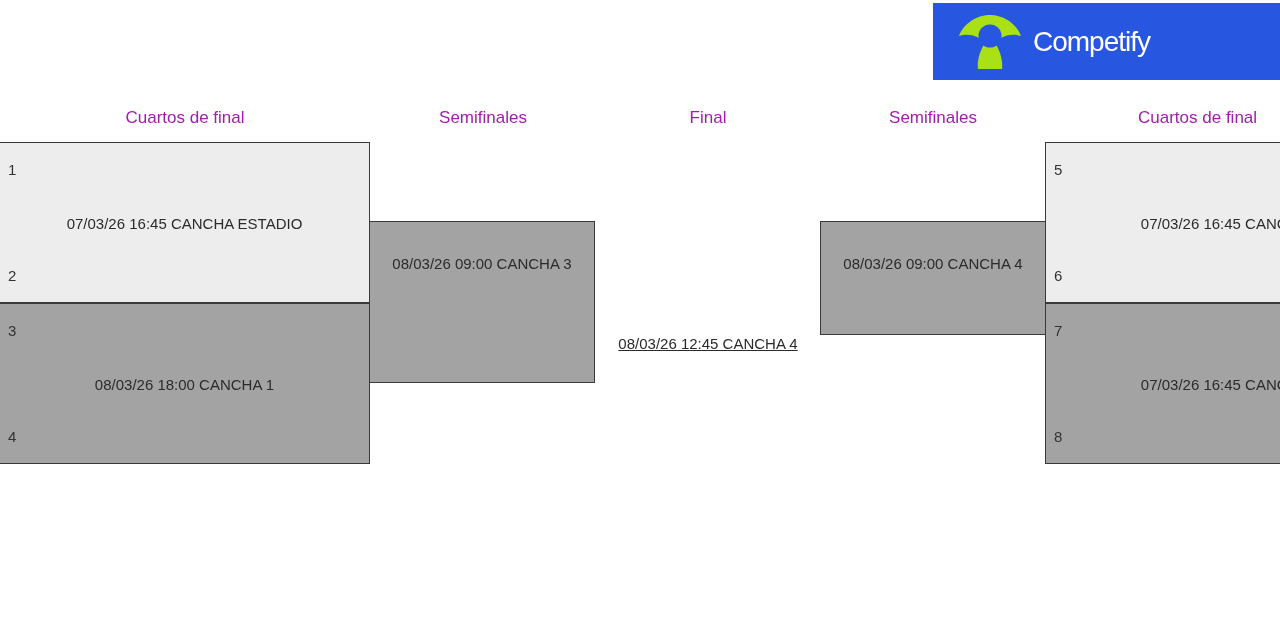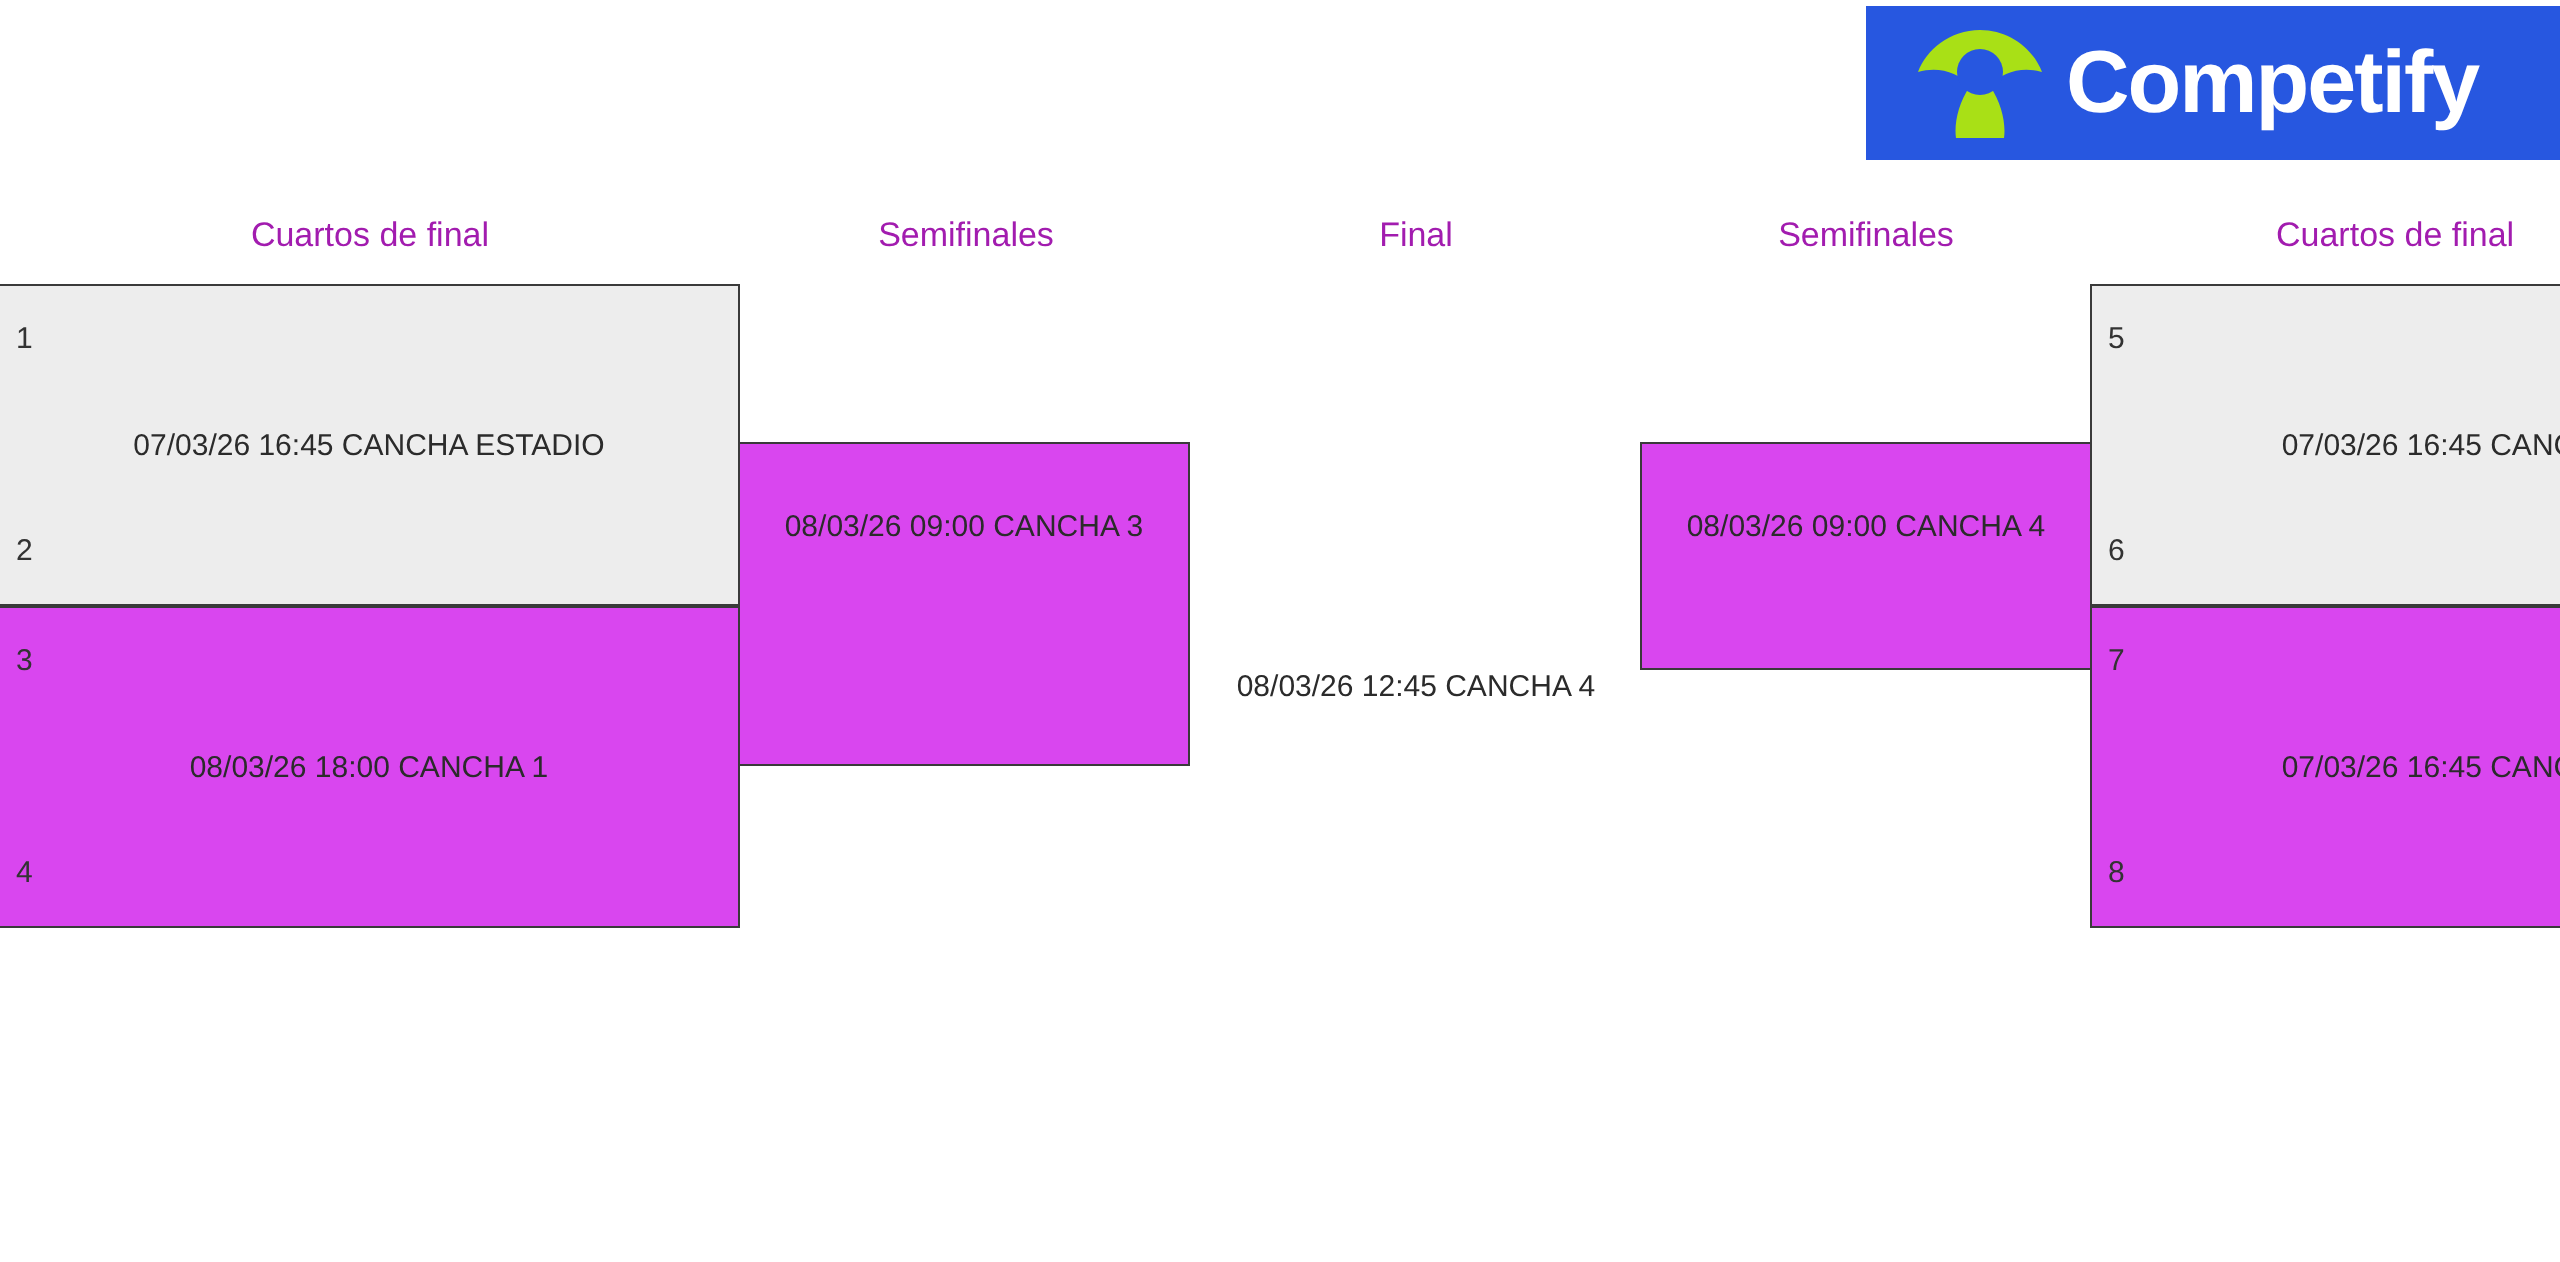--- a/index.html
+++ b/index.html
@@ -48,43 +48,43 @@
     overflow: hidden;
   }
   #brand-mark {
     width: 70px;
     height: 60px;
     margin-left: 22px;
     flex: 0 0 auto;
   }
   #brand-text {
     color: #ffffff;
-    font-size: 44px;
-    font-weight: bold;
+    font-size: 28px;
+    font-weight: normal;
     letter-spacing: -1px;
     margin-left: 8px;
     white-space: nowrap;
   }
 
   
   .round-label {
     position: absolute;
     top: 108px;
     font-size: 17px;
     color: #a21caf;
     white-space: nowrap;
     text-align: center;
   }
 
   
   .match-box {
     position: absolute;
     box-sizing: border-box;
     border: 1px solid #3a3a3a;
-    background: #d946ef;
+    background: #a3a3a3;
   }
   .match-box.shaded {
     background: #ededed;
   }
   .seed {
     position: absolute;
     font-size: 15px;
     color: #333333;
     white-space: nowrap;
   }
@@ -143,21 +143,21 @@
 <div class="match-box" style="left:-1px; top:303px; width:371px; height:161px;">
   <span class="seed seed-top">3</span>
   <span class="seed seed-bottom">4</span>
   <span class="match-info info-centered">08/03/26 18:00 CANCHA 1</span>
 </div>
 
 <div class="match-box" style="left:369px; top:221px; width:226px; height:162px;">
   <span class="match-info" style="left:0; right:0; top:33px; text-align:center;">08/03/26 09:00 CANCHA 3</span>
 </div>
 
-<div class="final-text" style="left:595px; width:226px; top:335px;">08/03/26 12:45 CANCHA 4</div>
+<div class="final-text" style="left:595px; width:226px; top:335px;text-decoration:underline;">08/03/26 12:45 CANCHA 4</div>
 
 <div class="match-box" style="left:820px; top:221px; width:226px; height:114px;">
   <span class="match-info" style="left:0; right:0; top:33px; text-align:center;">08/03/26 09:00 CANCHA 4</span>
 </div>
 
 <div class="match-box shaded" style="left:1045px; top:142px; width:371px; height:161px;">
   <span class="seed seed-top">5</span>
   <span class="seed seed-bottom">6</span>
   <span class="match-info info-centered">07/03/26 16:45 CANCHA 2</span>
 </div>

